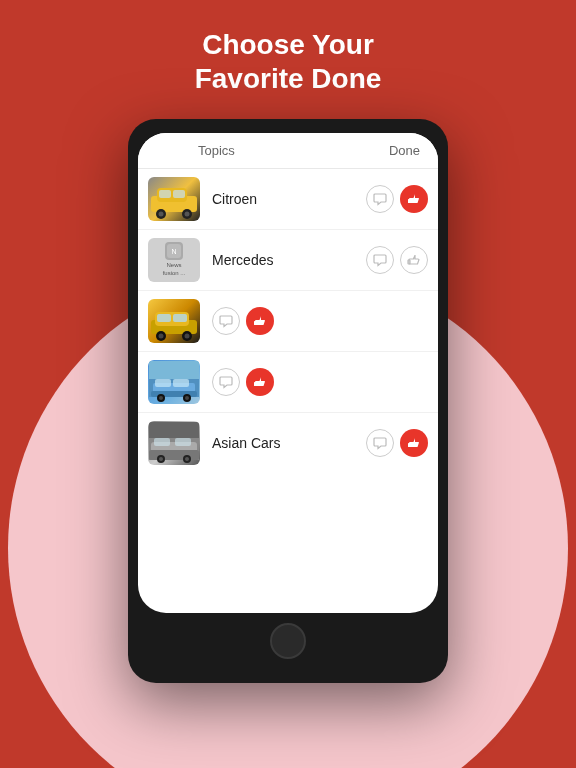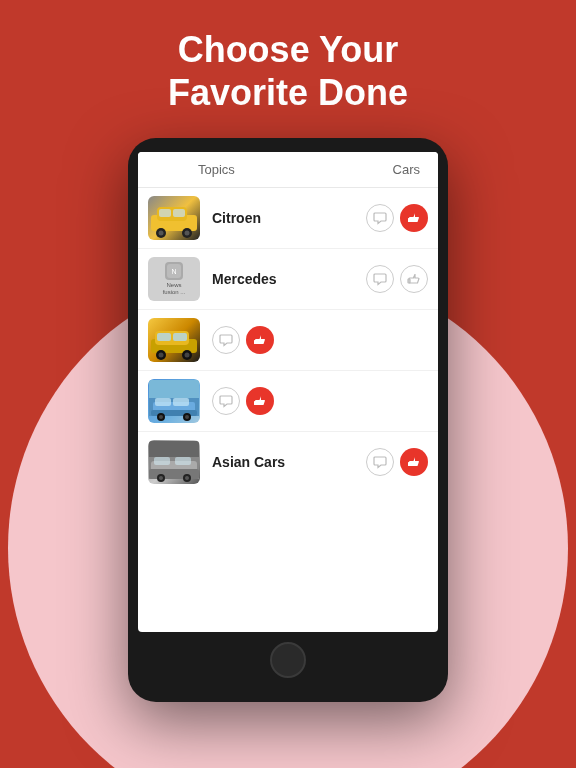--- a/index.html
+++ b/index.html
@@ -33,21 +33,21 @@
 
     .header-text {
       position: relative;
       z-index: 2;
       text-align: center;
       padding-top: 28px;
       padding-bottom: 24px;
     }
 
     .header-text h1 {
-      font-size: 36px;
+      font-size: 28px;
       font-weight: 800;
       color: #fff;
       line-height: 1.2;
     }
 
     .tablet-wrapper {
       position: relative;
       z-index: 3;
       display: flex;
       justify-content: center;
@@ -57,21 +57,21 @@
       width: 320px;
       background: #1a1a1a;
       border-radius: 28px;
       padding: 14px 10px 24px 10px;
       box-shadow: 0 20px 60px rgba(0,0,0,0.5);
       position: relative;
     }
 
     .tablet-screen {
       background: #fff;
-      border-radius: 4px;
+      border-radius: 28px;
       overflow: hidden;
       min-height: 480px;
     }
 
     .tablet-home-button {
       width: 36px;
       height: 36px;
       border-radius: 50%;
       background: #2a2a2a;
       border: 2px solid #3a3a3a;
@@ -146,21 +146,21 @@
     }
 
     .thumbnail-asian {
       background: linear-gradient(135deg, #888 0%, #ccc 50%, #555 100%);
     }
 
     .topic-name {
       flex: 1;
       font-size: 14px;
       color: #222;
-      font-weight: 700;
+      font-weight: 400;
     }
 
     .topic-actions {
       display: flex;
       align-items: center;
       gap: 6px;
     }
 
     .icon-btn {
       width: 28px;
@@ -238,21 +238,21 @@
     <span>Favorite Done</span>
   </h1>
 </div>
 
 <div class="tablet-wrapper">
   <div class="tablet">
     <div class="tablet-screen">
 
       <div class="topic-header">
         <span class="topic-header-label">Topics</span>
-        <span class="done-header-label">Cars</span>
+        <span class="done-header-label">Done</span>
       </div>
 
       <div class="topic-row">
         <div class="topic-thumbnail thumbnail-citroen">
           <div class="car-shape">
             <svg width="50" height="42" viewBox="0 0 50 42">
               <rect x="2" y="18" width="46" height="16" rx="3" fill="#f0c030"></rect>
               <rect x="8" y="10" width="30" height="14" rx="4" fill="#e8b820"></rect>
               <circle cx="12" cy="36" r="5" fill="#222"></circle>
               <circle cx="12" cy="36" r="2.5" fill="#555"></circle>

